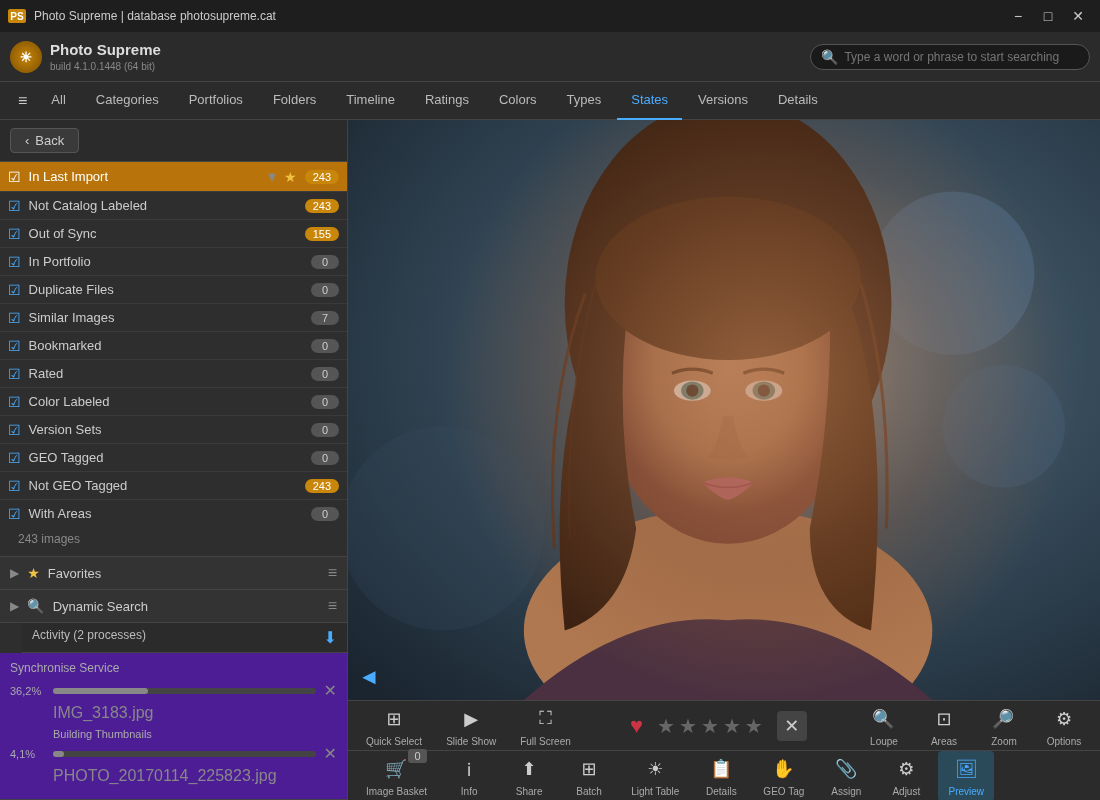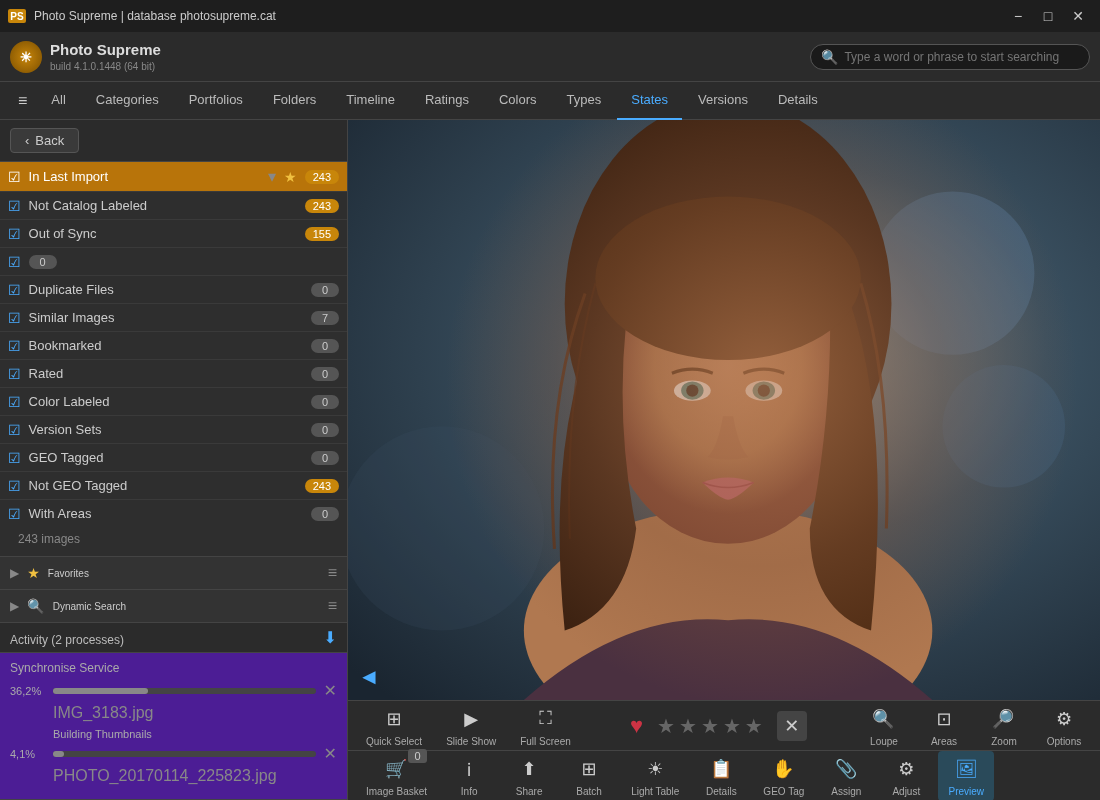--- a/index.html
+++ b/index.html
@@ -76,26 +76,27 @@
 
     #image-count-label { padding: 10px 18px; color: #888; font-size: 12px; }
 
     
     #sidebar-bottom { border-top: 1px solid #444; }
     .sidebar-section {
       display: flex; align-items: center; padding: 7px 10px; cursor: pointer; gap: 8px; background: #333;
       border-bottom: 1px solid #444;
     }
     .sidebar-section .arrow { color: #888; font-size: 12px; }
-    .sidebar-section .label { flex: 1; font-size: 10px; color: #ccc; }
+    .sidebar-section .label { flex: 1; font-size: 13px; color: #ccc; }
     .sidebar-section .menu-dots { color: #888; font-size: 16px; }
 
     #activity-bar {
-      background: #2b2b2b; padding: 5px 10px; display: flex; align-items: flex-end; gap: 0;
+      background: #2b2b2b; padding: 5px 10px; display: flex; align-items: flex-start; gap: 0;
       border-bottom: 1px solid #444;
+      margin-left: 22px;
     }
     #activity-label { flex: 1; font-size: 12px; color: #bbb; }
     #activity-download { color: #4aacff; font-size: 16px; }
 
     #sync-section { padding: 8px 10px; background: #4c1d95; border-bottom: 1px solid #444; }
     #sync-label { font-size: 12px; color: #aaa; margin-bottom: 6px; }
 
     .progress-row { display: flex; align-items: center; gap: 8px; margin-bottom: 4px; }
     .progress-pct { font-size: 11px; color: #aaa; min-width: 35px; }
     .progress-bar-container { flex: 1; height: 6px; background: #444; border-radius: 3px; }
@@ -227,20 +228,21 @@
       </div>
 
       <div class="state-item">
         <span class="checkbox-icon">☑</span>
         <span class="label">Out of Sync</span>
         <span class="count count-highlight">155</span>
       </div>
 
       <div class="state-item">
         <span class="checkbox-icon">☑</span>
+        <span class="label">In Portfolio</span>
         <span class="count">0</span>
       </div>
 
       <div class="state-item">
         <span class="checkbox-icon">☑</span>
         <span class="label">Duplicate Files</span>
         <span class="count">0</span>
       </div>
 
       <div class="state-item">

